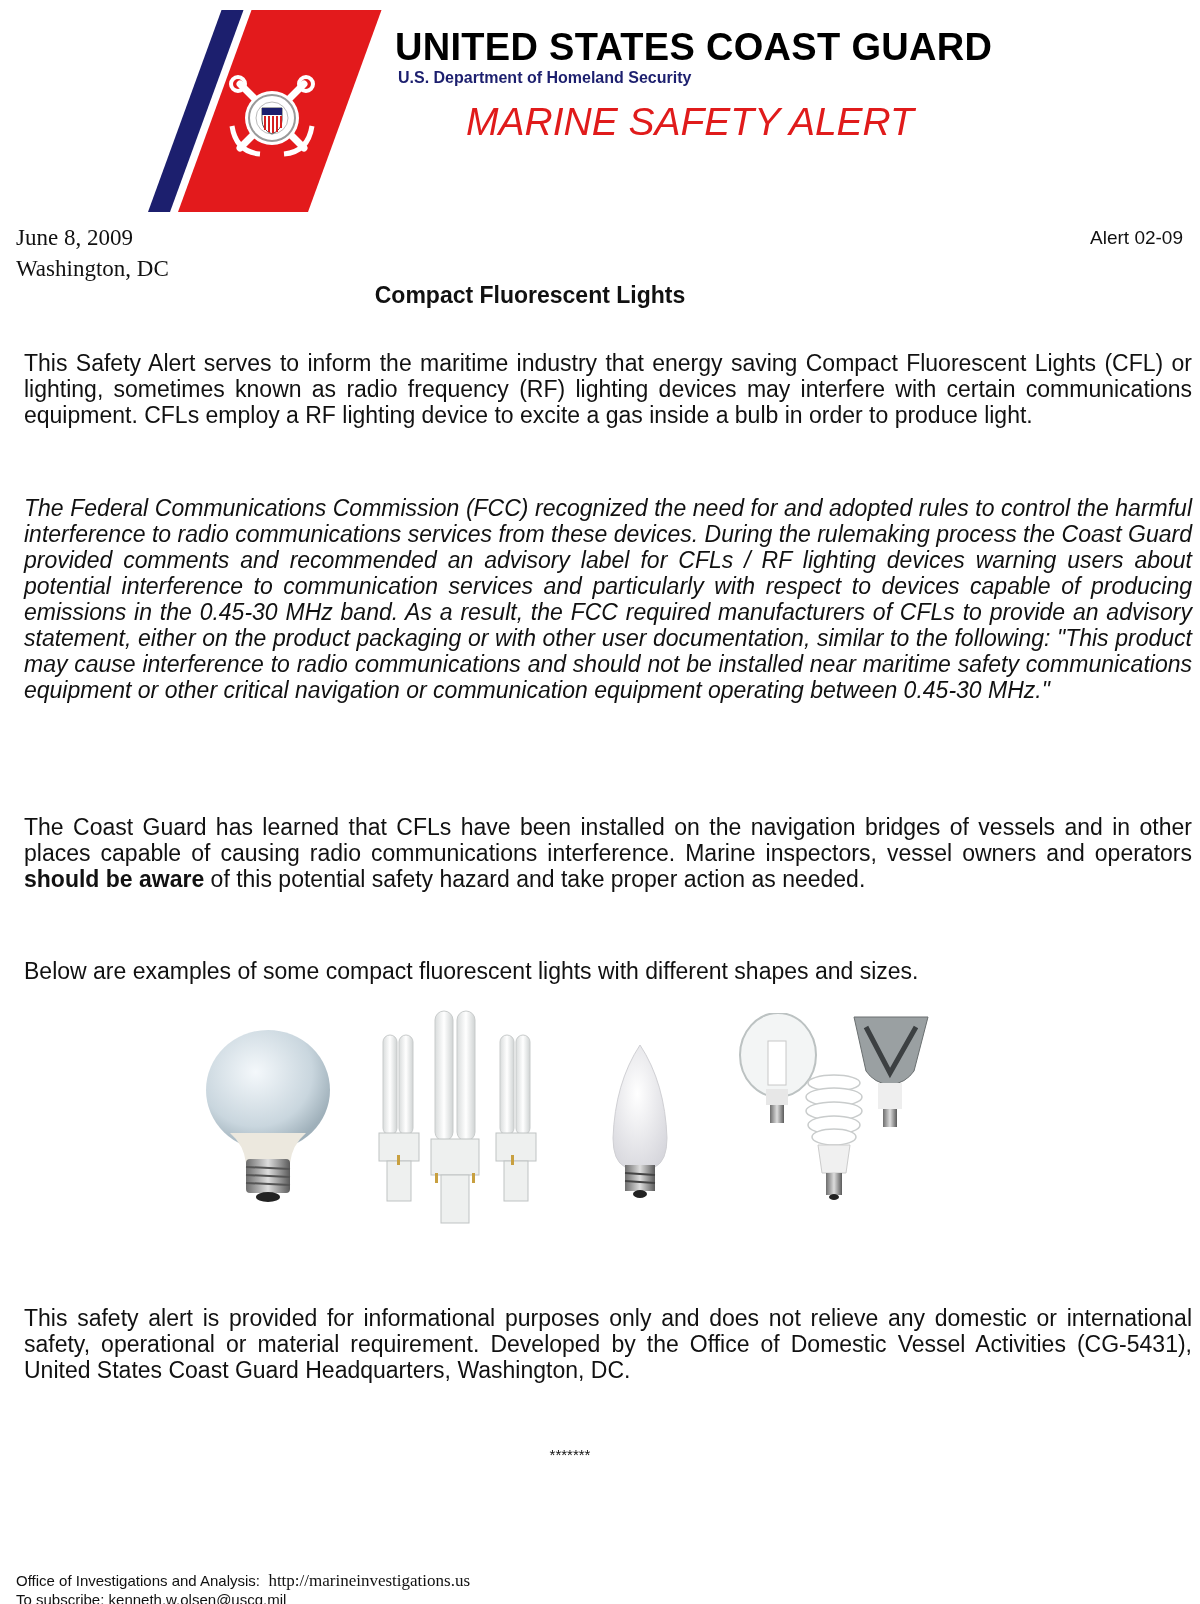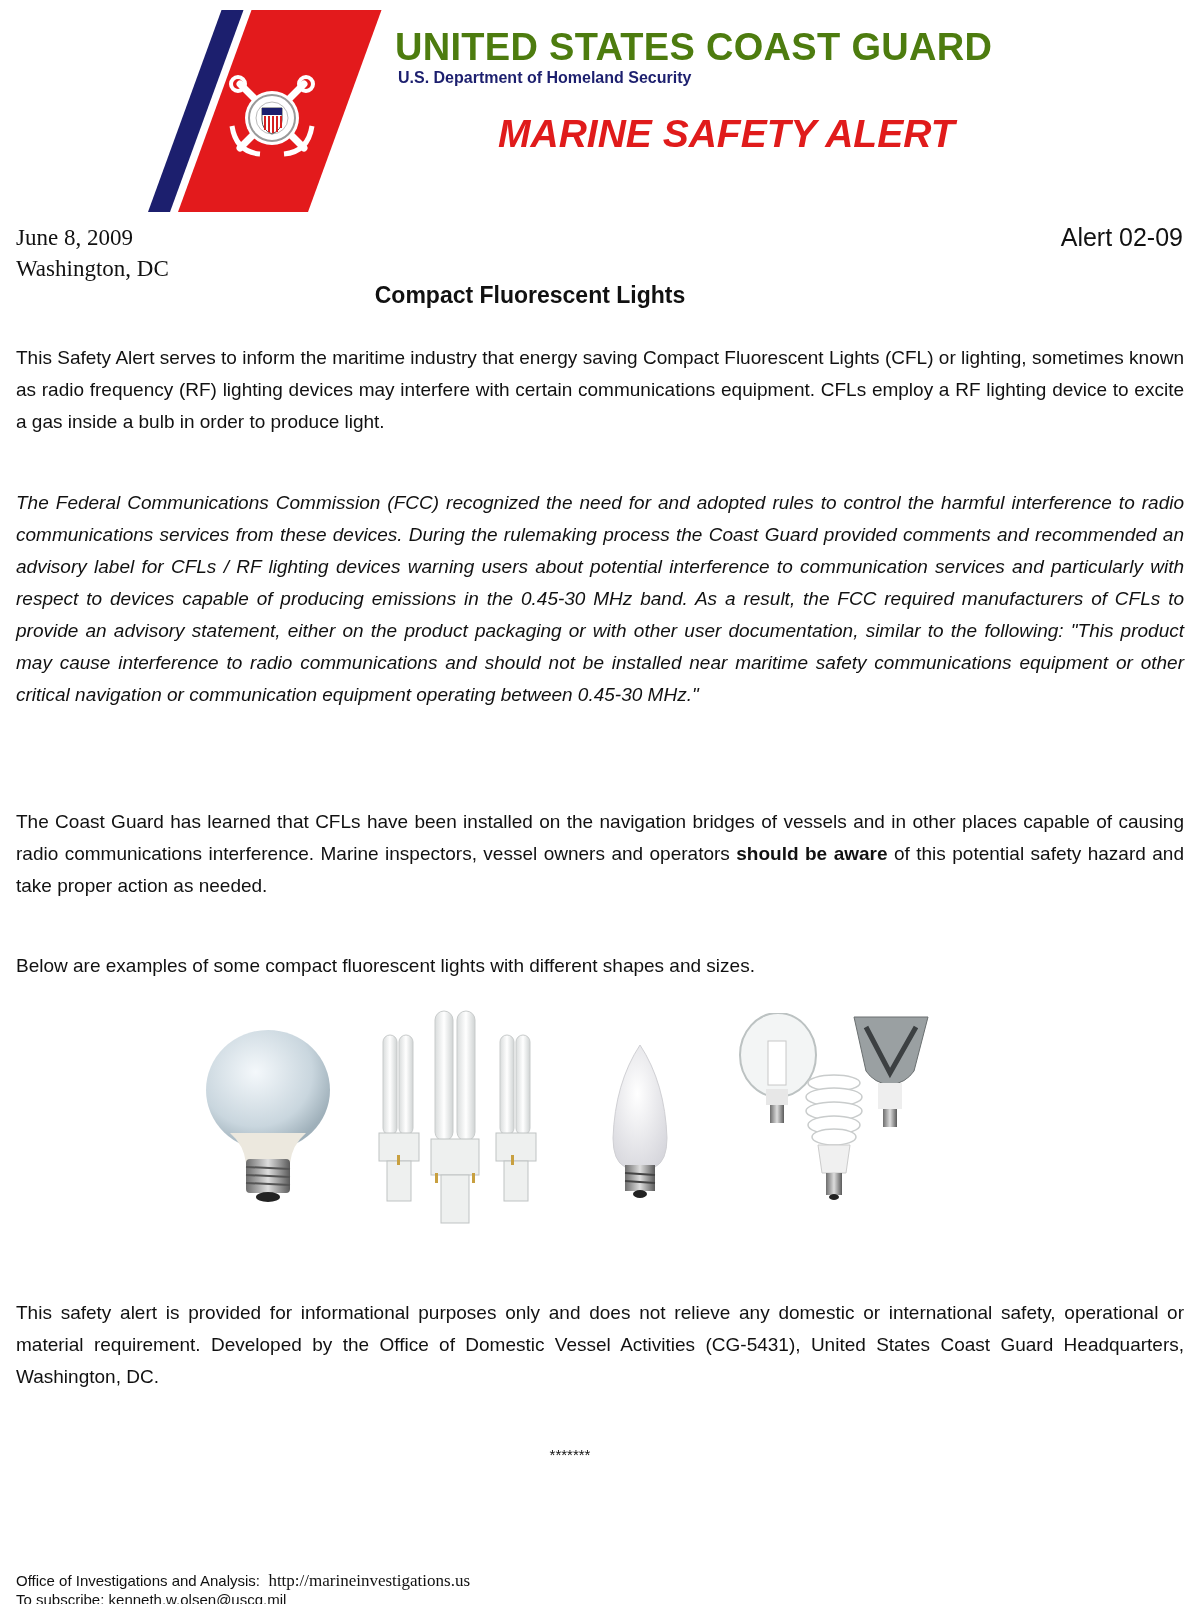--- a/index.html
+++ b/index.html
@@ -13,45 +13,45 @@
     position: absolute; left: 148px; top: 10px; width: 22px; height: 202px;
     background: #1c1f6e; transform-origin: bottom left; transform: skewX(-20deg);
   }
   .stripe-red {
     position: absolute; left: 178px; top: 10px; width: 130px; height: 202px;
     background: #e31a1c; transform-origin: bottom left; transform: skewX(-20deg);
   }
   .emblem { position: absolute; left: 226px; top: 74px; width: 92px; height: 86px; }
   .agency-title {
     position: absolute; left: 395px; top: 26px; font-size: 38px; font-weight: bold;
-    color: #4d7c0f; letter-spacing: 0.3px; white-space: nowrap;
+    color: #000000; letter-spacing: 0.3px; white-space: nowrap;
   }
   .agency-sub {
     position: absolute; left: 398px; top: 69px; font-size: 16px; font-weight: bold;
     color: #1c1f6e; white-space: nowrap;
   }
   .alert-banner {
-    position: absolute; left: 466px; top: 112px; font-size: 39px; font-weight: bold;
-    font-style: italic; color: #e01b1b; white-space: nowrap; margin-left: 32px;
+    position: absolute; left: 466px; top: 100px; font-size: 39px; font-weight: normal;
+    font-style: italic; color: #e01b1b; white-space: nowrap;
   }
   .commandant {
     position: absolute; left: 338px; top: 180px; font-size: 19px; font-weight: bold;
     color: #1c1f6e; white-space: nowrap;
   }
   
   .meta-left { position: absolute; left: 16px; top: 222px; font-size: 23px; line-height: 31px; font-family: Liberation Serif, serif; }
-  .meta-right { position: absolute; right: 17px; top: 222px; font-size: 25px; line-height: 31px; }
+  .meta-right { position: absolute; right: 17px; top: 222px; font-size: 19px; line-height: 31px; }
   .doc-title {
     position: absolute; left: 0; width: 1060px; top: 282px; text-align: center;
     font-size: 23px; font-weight: bold;
   }
   
   .para {
-    position: absolute; left: 16px; width: 1168px; font-size: 19px; line-height: 32px;
-    text-align: justify; margin: 0;
+    position: absolute; left: 16px; width: 1168px; font-size: 23px; line-height: 26px;
+    text-align: justify; margin: 8px;
   }
   #p1 { top: 342px; }
   #p2 { top: 487px; font-style: italic; }
   #p3 { top: 806px; }
   #p4 { top: 950px; }
   #p5 { top: 1297px; }
   .stars { position: absolute; left: 0; width: 1140px; top: 1446px; text-align: center; font-size: 15px; letter-spacing: 0px; }
   
   .bulbs { position: absolute; left: 190px; top: 1025px; width: 800px; height: 220px; }
   .bulb { position: absolute; }

